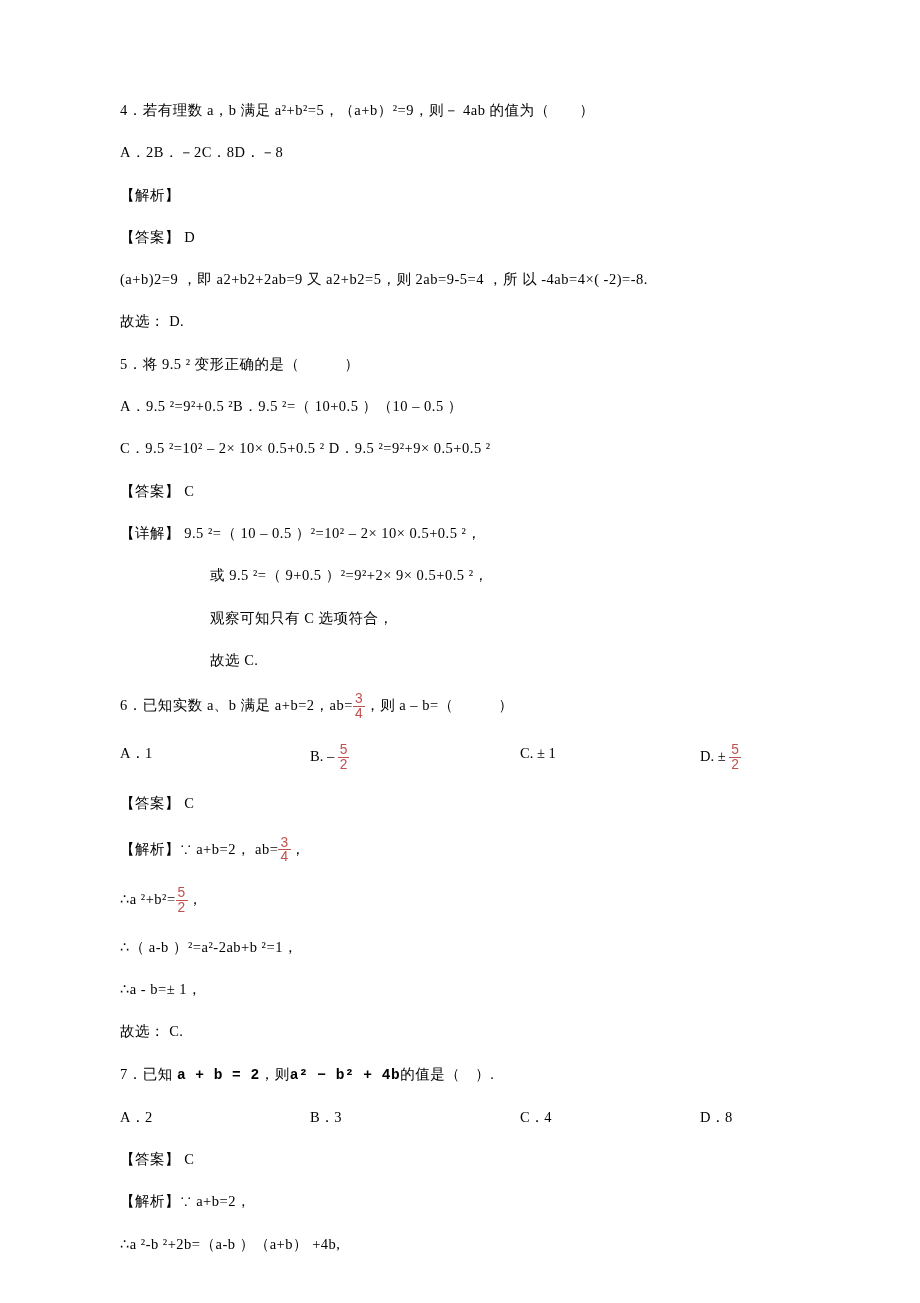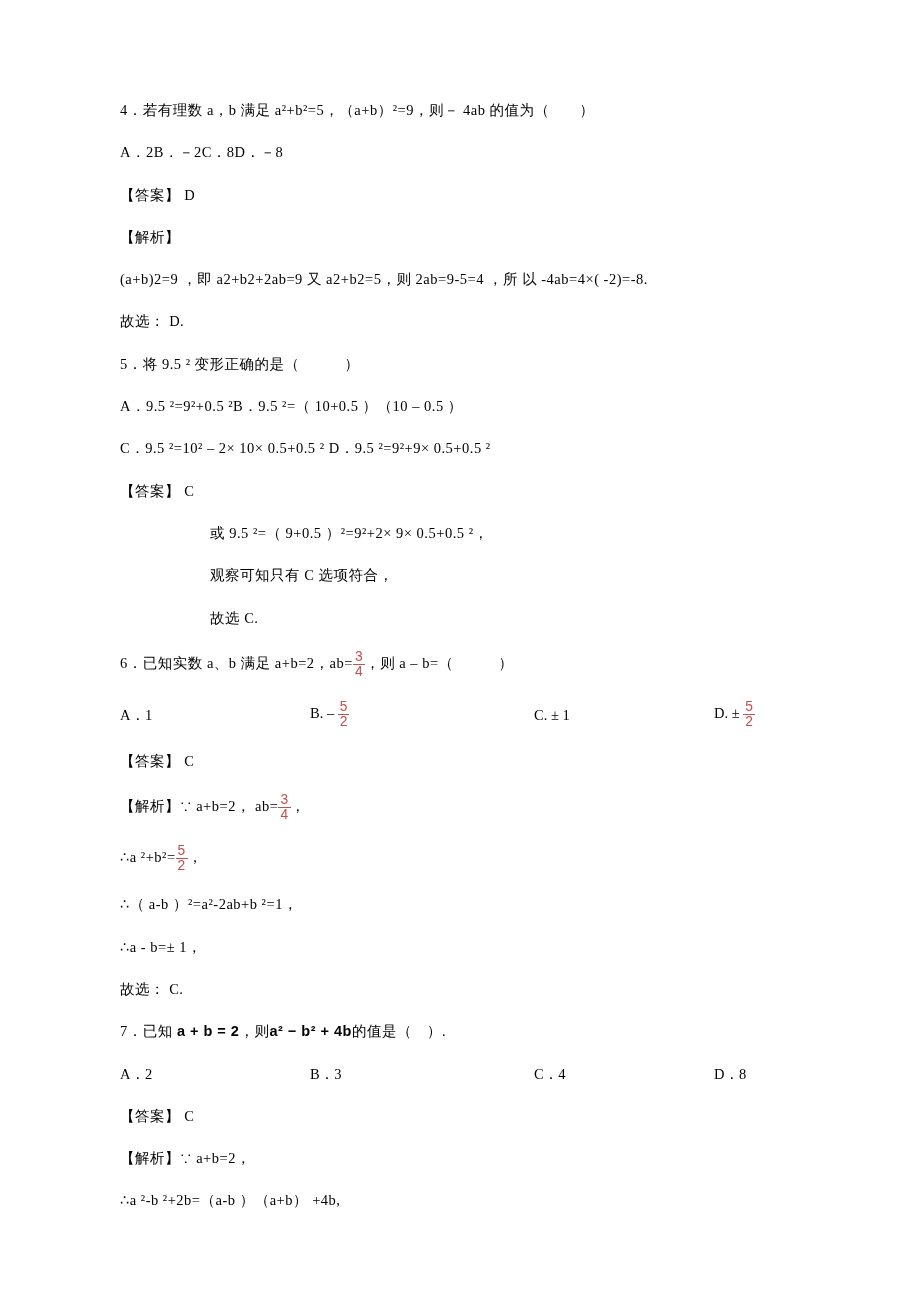--- a/index.html
+++ b/index.html
@@ -43,50 +43,50 @@
   }
   .frac.red .num, .frac.red .den {
     color: #c0504d;
   }
   .frac.red .num {
     border-bottom-color: #c0504d;
   }
   .row {
     display: flex;
     margin-bottom: 22px;
-    align-items: center;
   }
   .opt {
     white-space: nowrap;
   }
   .opt:nth-child(1){ width: 190px; }
   .opt:nth-child(2){ width: 210px; }
-  .opt:nth-child(3){ width: 180px; margin-left: 14px; }
+  .opt:nth-child(3){ width: 180px; }
   .opt:nth-child(4){ width: auto; }
   .boldish {
-    font-family: Liberation Sans, sans-serif;
+    font-family: Liberation Mono, monospace;
     font-weight: bold;
   }
 </style>
 </head>
 <body>
 
 <div class="page">
 
   <div class="line">4．若有理数  a，b 满足 a²+b²=5，（a+b）²=9，则－ 4ab 的值为（　　）</div>
   <div class="line">A．2B．－2C．8D．－8</div>
+  <div class="line">【解析】</div>
   <div class="line">【答案】 D</div>
-  <div class="line">【解析】</div>
   <div class="line">(a+b)2=9 ，即   a2+b2+2ab=9  又   a2+b2=5，则  2ab=9-5=4 ，所 以 -4ab=4×(  -2)=-8.</div>
   <div class="line">故选： D.</div>
 
   <div class="line">5．将  9.5 ² 变形正确的是（　　　）</div>
   <div class="line">A．9.5 ²=9²+0.5 ²B．9.5 ²=（ 10+0.5 ）（10 – 0.5 ）</div>
   <div class="line">C．9.5 ²=10² – 2× 10× 0.5+0.5  ² D．9.5 ²=9²+9× 0.5+0.5  ²</div>
   <div class="line">【答案】 C</div>
+  <div class="line">【详解】 9.5 ²=（ 10 – 0.5 ）²=10² – 2× 10× 0.5+0.5  ²，</div>
   <div class="line indent">或 9.5 ²=（ 9+0.5 ）²=9²+2× 9× 0.5+0.5  ²，</div>
   <div class="line indent">观察可知只有   C 选项符合，</div>
   <div class="line indent">故选  C.</div>
 
   <div class="line">
     <span>6．已知实数  a、b 满足 a+b=2，ab=</span><span class="frac red"><span class="num">3</span><span class="den">4</span></span><span>，则 a – b=（　　　）</span>
   </div>
   <div class="row">
     <div class="opt">A．1</div>
     <div class="opt">

